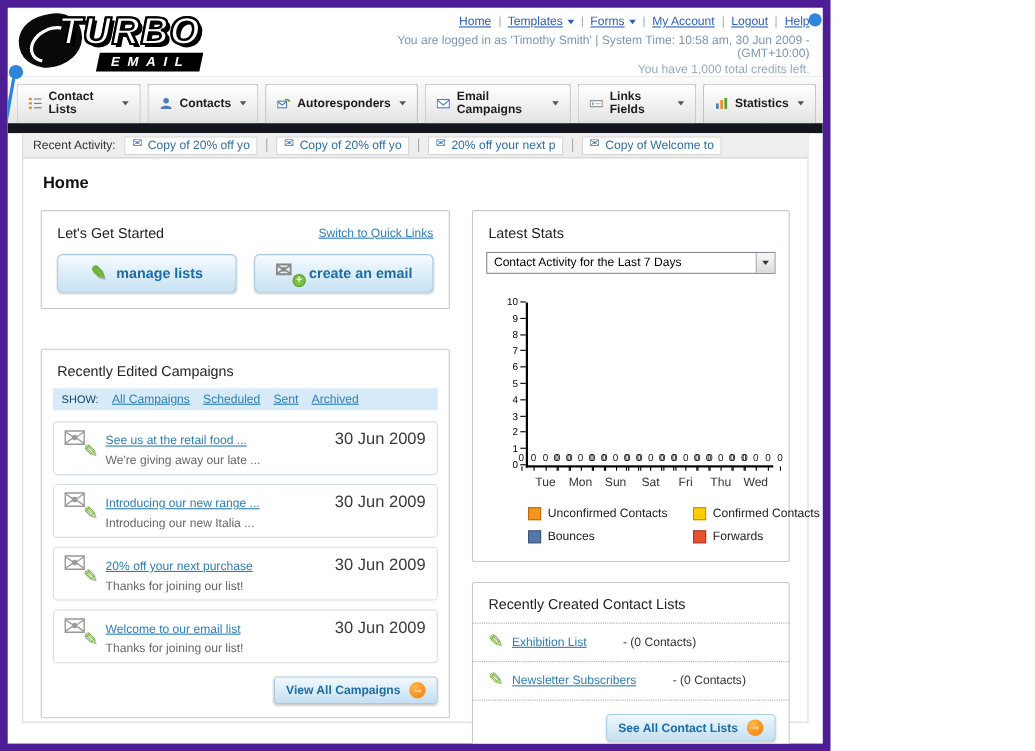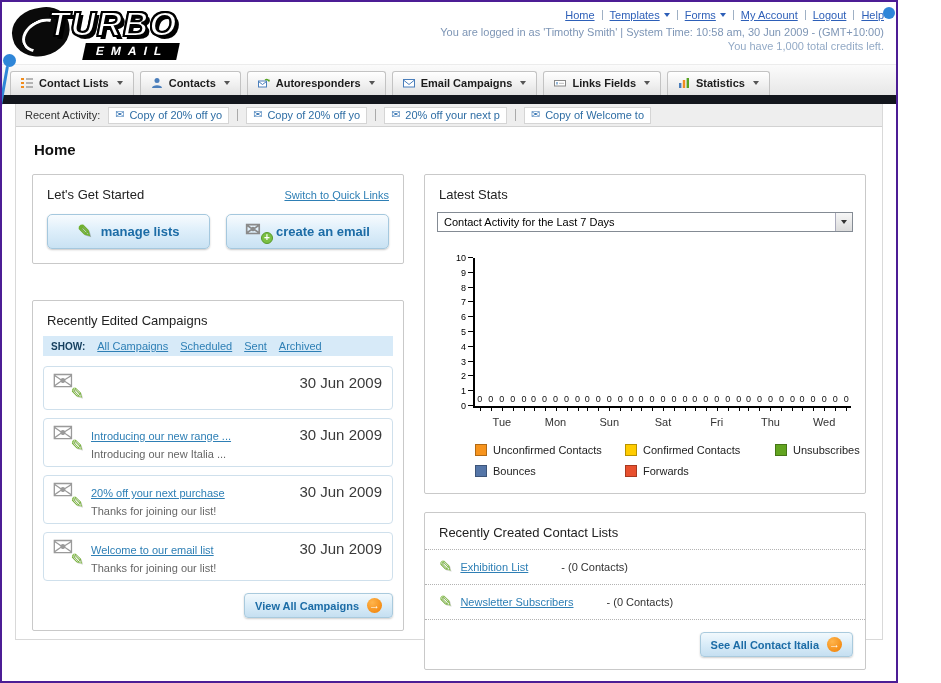--- a/index.html
+++ b/index.html
@@ -1,18 +1,18 @@
 <!DOCTYPE html>
 <html><head>
 <meta charset="utf-8">
 <style>
   * { margin:0; padding:0; box-sizing:border-box; }
   html,body { background:#fff; }
   body { font-family:"Liberation Sans", sans-serif; }
-  .page { position:relative; width:898px; height:683px; background:#fff; border:2px solid #4c1d95; overflow:hidden; }
+  .page { position:relative; width:755px; height:683px; background:#fff; border:7px solid #4c1d95; overflow:hidden; }
 
   
   .header { display:flex; justify-content:space-between; padding:4px 12px 0 8px; height:62px; }
   .logo { position:relative; width:290px; height:56px; cursor:pointer; }
   .logo-swoosh { position:absolute; left:2px; top:2px; width:58px; height:48px; }
   .logo-swoosh::before { content:""; position:absolute; inset:0; background:#0a0a0a; border-radius:50% 45% 55% 50%; transform:rotate(-12deg); }
   .logo-swoosh::after { content:""; position:absolute; left:9px; top:12px; width:36px; height:25px; border:3px solid #fff; border-color:#fff transparent transparent #fff; border-radius:50%; transform:rotate(-28deg); }
   .logo-text { position:absolute; left:38px; top:-2px; font-size:35px; font-weight:bold; font-style:italic; letter-spacing:1px; color:#fff; -webkit-text-stroke:2px #000; text-shadow:3px 3px 0 #000, -1px -1px 0 #000, 1px -1px 0 #000, -1px 1px 0 #000; }
   .logo-email { position:absolute; left:74px; top:37px; background:#000; color:#fff; font-size:12px; font-weight:bold; letter-spacing:7px; padding:1px 10px 2px 12px; transform:skewX(-12deg); }
 
@@ -56,21 +56,21 @@
   .gs-buttons { display:flex; gap:16px; padding:6px 14px 14px; }
   .btn-big { flex:1; display:flex; align-items:center; justify-content:center; gap:9px; padding:8px 6px; background:linear-gradient(#f7fbfe,#ddeefa 50%,#c9e2f3); border:1px solid #a5c8de; border-radius:5px; box-shadow:0 1px 2px rgba(0,0,0,0.22); font-size:13px; font-weight:bold; color:#1c6ca6; cursor:pointer; }
   .icon-pencil { color:#6fb02c; font-size:17px; line-height:1; text-shadow:1px 1px 0 rgba(0,0,0,0.25); }
   .env-wrap { position:relative; width:22px; height:16px; }
   .env-wrap .env { position:absolute; left:0; top:-4px; font-size:19px; color:#8a8a8a; line-height:1; }
   .plus-badge { position:absolute; right:-6px; bottom:-4px; width:12px; height:12px; background:#7bc043; color:#fff; border:1px solid #579а2а; border:1px solid #579a2a; border-radius:50%; font-size:10px; line-height:10px; text-align:center; font-weight:bold; }
 
   
   .camp-title { font-size:13px; color:#222; padding:12px 14px 8px; }
   .filter-bar { display:flex; align-items:center; gap:12px; background:#d7eaf8; margin:0 10px 10px; padding:4px 8px; font-size:11px; }
-  .show-label { color:#16405f; font-weight:bold; font-size:10px; }
+  .show-label { color:#16405f; font-weight:normal; font-size:10px; }
   .filter-link { color:#2e7fb5; text-decoration:underline; cursor:pointer; }
   .camp-list { padding:0 10px; }
   .camp-row { position:relative; display:flex; gap:9px; border:1px solid #cfe0ec; border-radius:4px; padding:6px 8px; margin-bottom:8px; min-height:44px; background:#fff; }
   .camp-icon { position:relative; width:30px; height:28px; flex:none; }
   .camp-icon .env { position:absolute; left:0; top:-5px; font-size:26px; color:#9a9a9a; line-height:1; }
   .camp-icon .pen { position:absolute; right:-2px; bottom:-1px; font-size:16px; color:#6fb02c; line-height:1; text-shadow:1px 1px 0 rgba(0,0,0,0.2); }
   .camp-main { flex:1; padding-top:1px; }
   .camp-link { font-size:11px; color:#2e7fb5; text-decoration:underline; cursor:pointer; }
   .camp-sub { font-size:11px; color:#666; margin-top:4px; }
   .camp-date { position:absolute; right:10px; top:7px; font-size:15px; color:#3a3a3a; }
@@ -276,20 +276,24 @@
               <a class="filter-link">Scheduled</a>
               <a class="filter-link">Sent</a>
               <a class="filter-link">Archived</a>
             </div>
             <div class="camp-list">
 
               <div class="camp-row">
                 <span class="camp-icon">
                   <span class="env">✉</span>
                   <span class="pen">✎</span>
+                </span>
+                <span class="camp-main">
+                  <a class="camp-link">See us at the retail food ...</a>
+                  <div class="camp-sub">We're giving away our late ...</div>
                 </span>
                 <span class="camp-date">30 Jun 2009</span>
               </div>
 
               <div class="camp-row">
                 <span class="camp-icon">
                   <span class="env">✉</span>
                   <span class="pen">✎</span>
                 </span>
                 <span class="camp-main">
@@ -469,21 +473,21 @@
               <a class="link">Exhibition List</a>
               <span class="cl-meta">- (0 Contacts)</span>
             </div>
             <div class="cl-item">
               <span class="cl-icon">✎</span>
               <a class="link">Newsletter Subscribers</a>
               <span class="cl-meta">- (0 Contacts)</span>
             </div>
             <div class="cl-footer">
               <span class="btn-small">
-                <span>See All Contact Italia</span>
+                <span>See All Contact Lists</span>
                 <span class="arrow-circle">→</span>
               </span>
             </div>
           </div>
 
         </div>
       </div>
     </div>
   </div>
 

